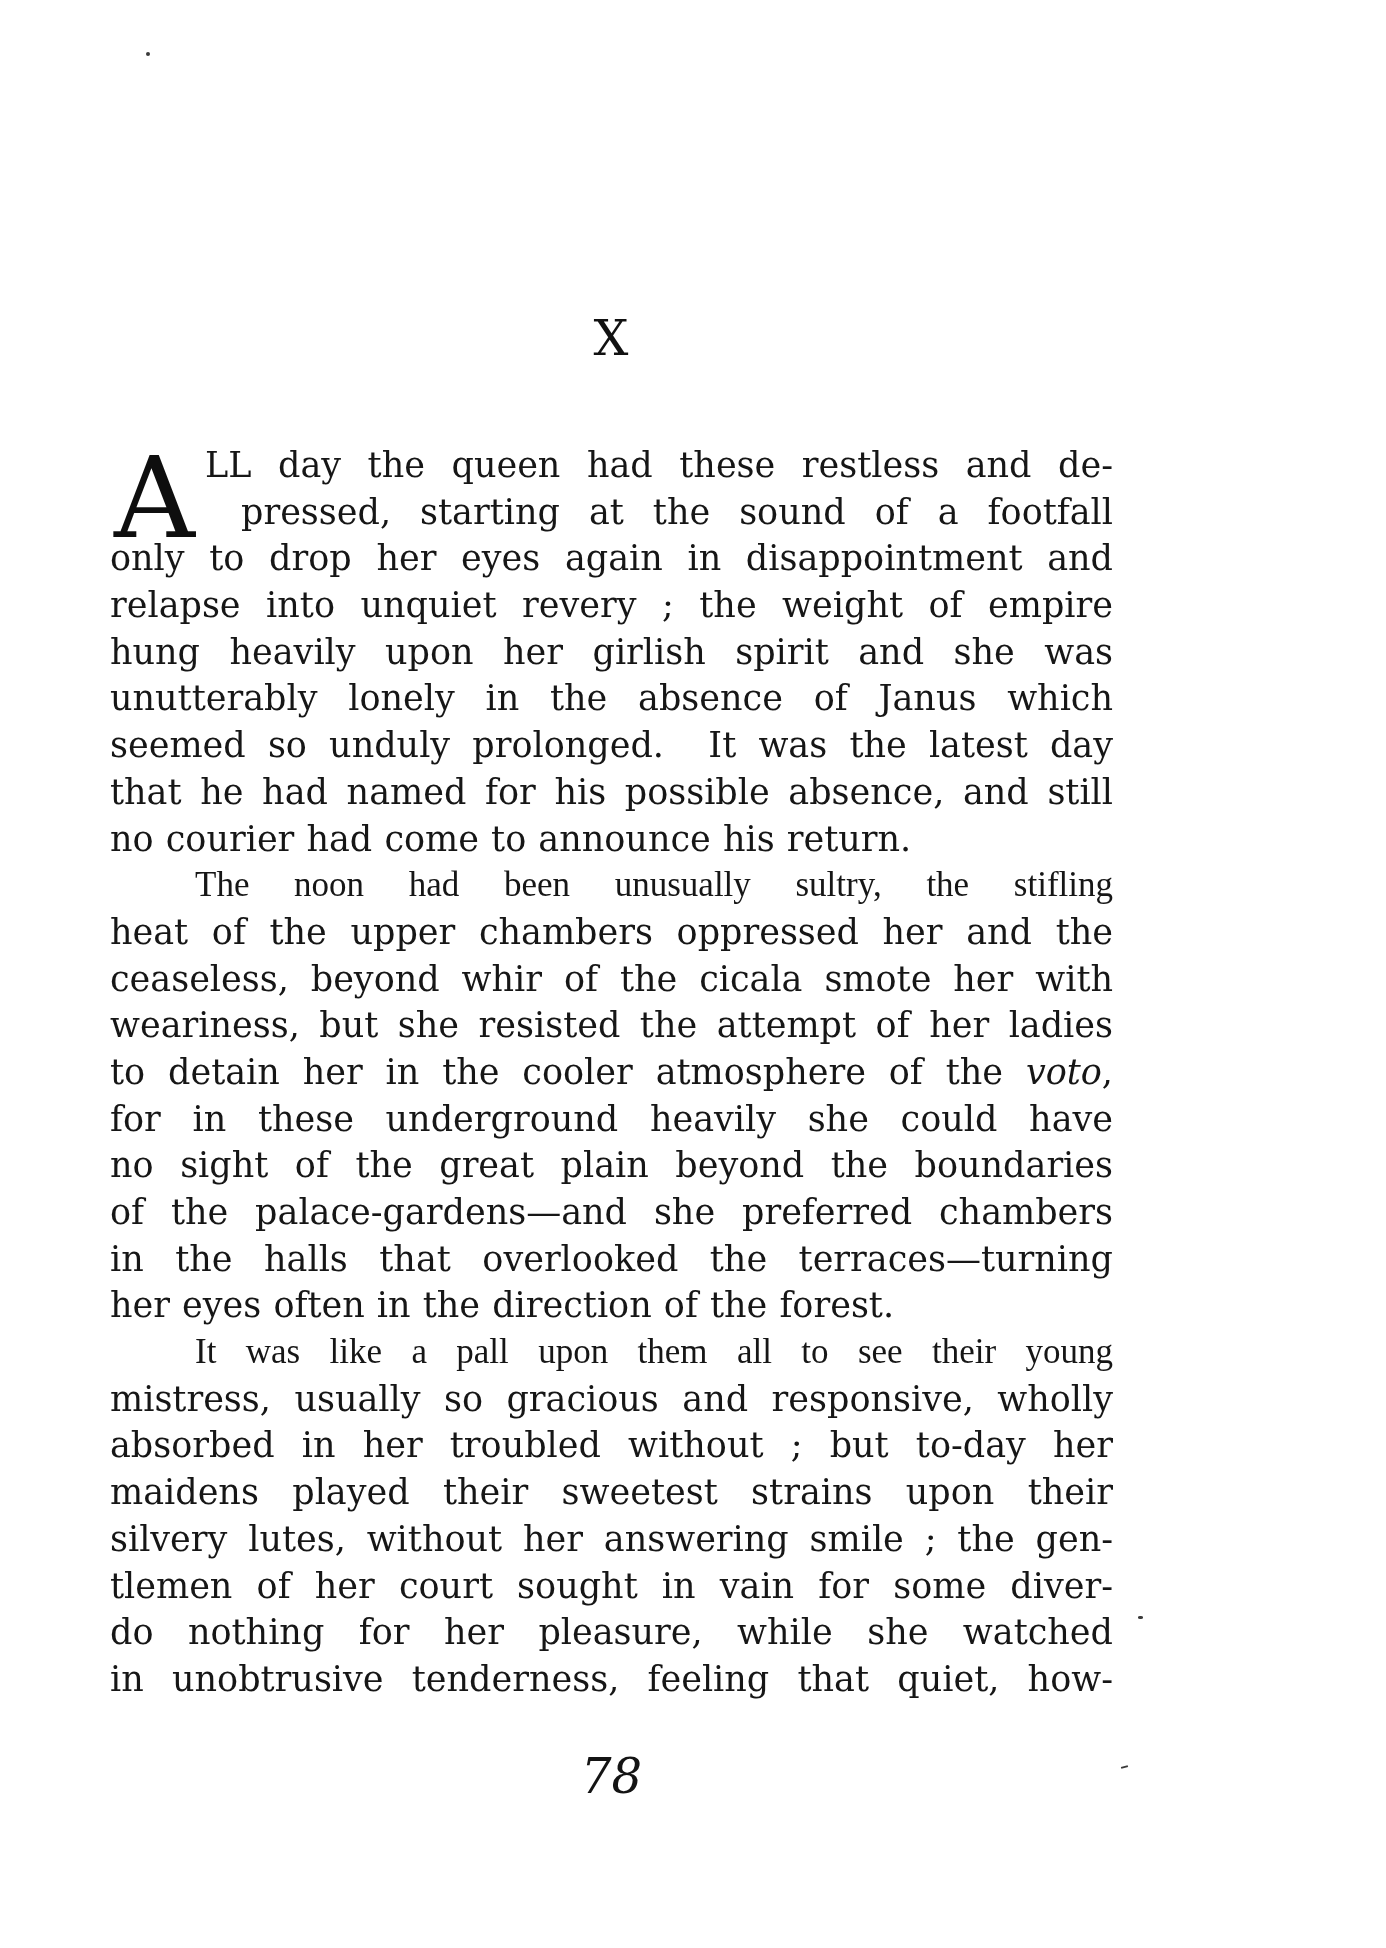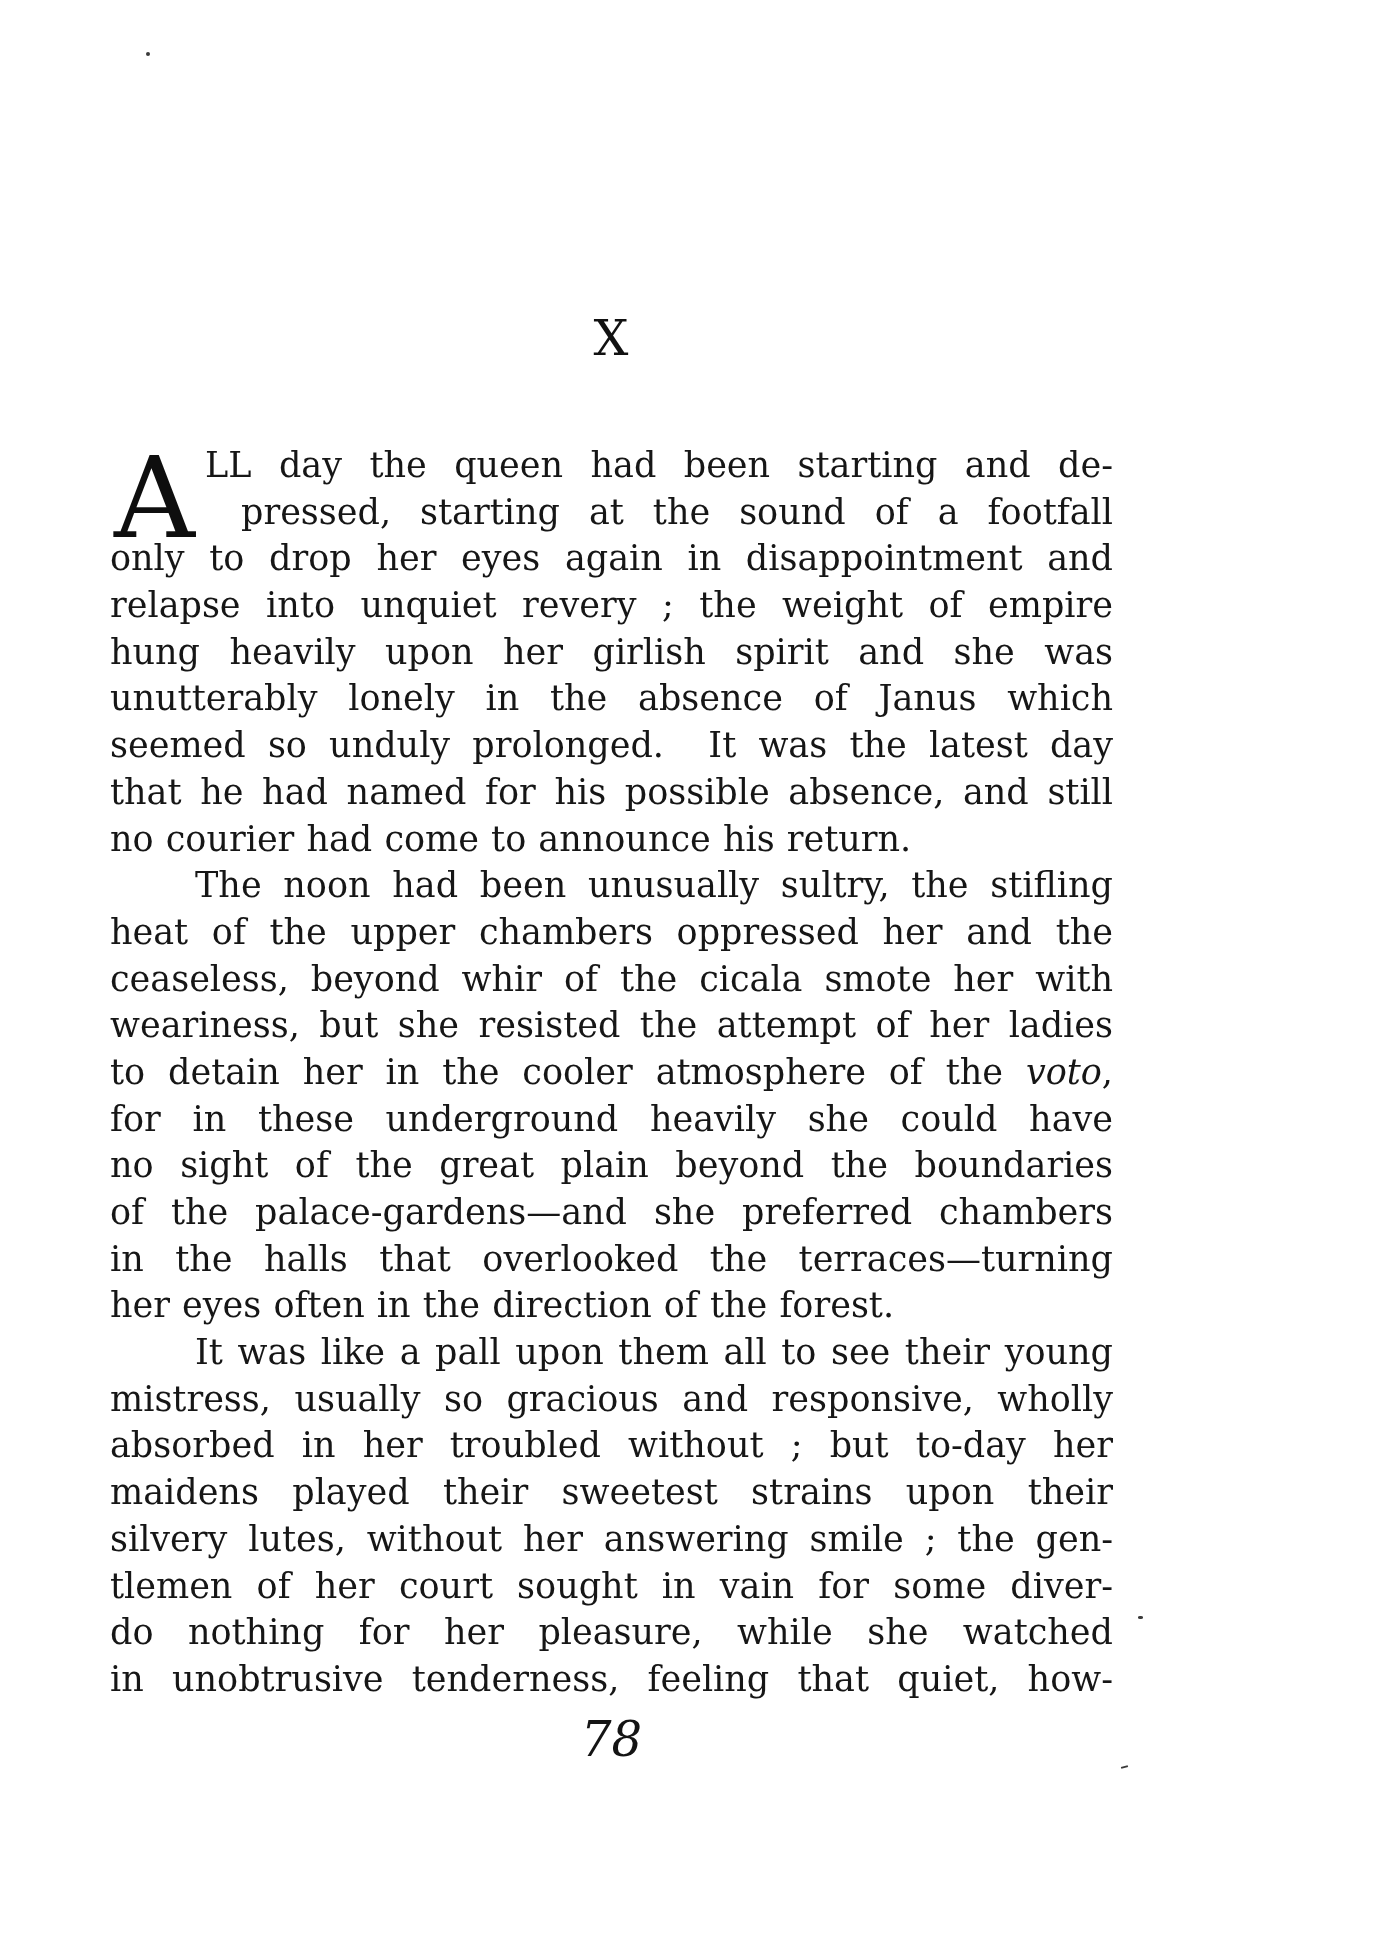--- a/index.html
+++ b/index.html
@@ -44,21 +44,21 @@
     line-height: 46.7px;
     height: 46.7px;
     font-size: 35px;
     word-spacing: 1px;
     white-space: normal;
   }
   .line.last {
     text-align-last: left;
     -moz-text-align-last: left;
   }
-  .line.pindent { text-indent: 85px; }
+  .line.pindent { text-indent: 85px; font-family: Liberation Serif, serif; }
   .line.l2 { text-indent: 36px; }
   .line em {
     font-style: italic;
     font-family: "DejaVu Serif", serif;
   }
   .dropcap {
     float: left;
     width: 95px;
     height: 92px;
     position: relative;
@@ -67,21 +67,21 @@
     position: absolute;
     top: 0px;
     left: 4px;
     font-size: 112px;
     line-height: 1;
     color: #0e0e0e;
   }
   .folio {
     position: absolute;
     left: 110px;
-    top: 1715px;
+    top: 1752px;
     width: 1003px;
     text-align: center;
     font-size: 48px;
     line-height: 1;
     font-style: italic;
     color: #141414;
   }
   
   .speck { position: absolute; background: #3a3a3a; }
   .speck-1 { left: 146px; top: 52px;   width: 4px; height: 4px; border-radius: 50%; }
@@ -96,21 +96,21 @@
   <div class="speck speck-2"></div>
   <div class="speck speck-3"></div>
 
   <div class="chapter-heading">X</div>
 
   <div class="text-block">
       <div class="para">
         <span class="dropcap">
           <span>A</span>
         </span>
-        <div class="line"><span>LL day the queen had been starting and de-</span></div>
+        <div class="line"><span>LL day the queen had these restless and de-</span></div>
         <div class="line l2"><span>pressed, starting at the sound of a footfall</span></div>
         <div class="line"><span>only to drop her eyes again in disappointment and</span></div>
         <div class="line"><span>relapse into unquiet revery ; the weight of empire</span></div>
         <div class="line"><span>hung heavily upon her girlish spirit and she was</span></div>
         <div class="line"><span>unutterably lonely in the absence of Janus which</span></div>
         <div class="line"><span>seemed so unduly prolonged.&nbsp; It was the latest day</span></div>
         <div class="line"><span>that he had named for his possible absence, and still</span></div>
         <div class="line last"><span>no courier had come to announce his return.</span></div>
       </div>
       <div class="para">

